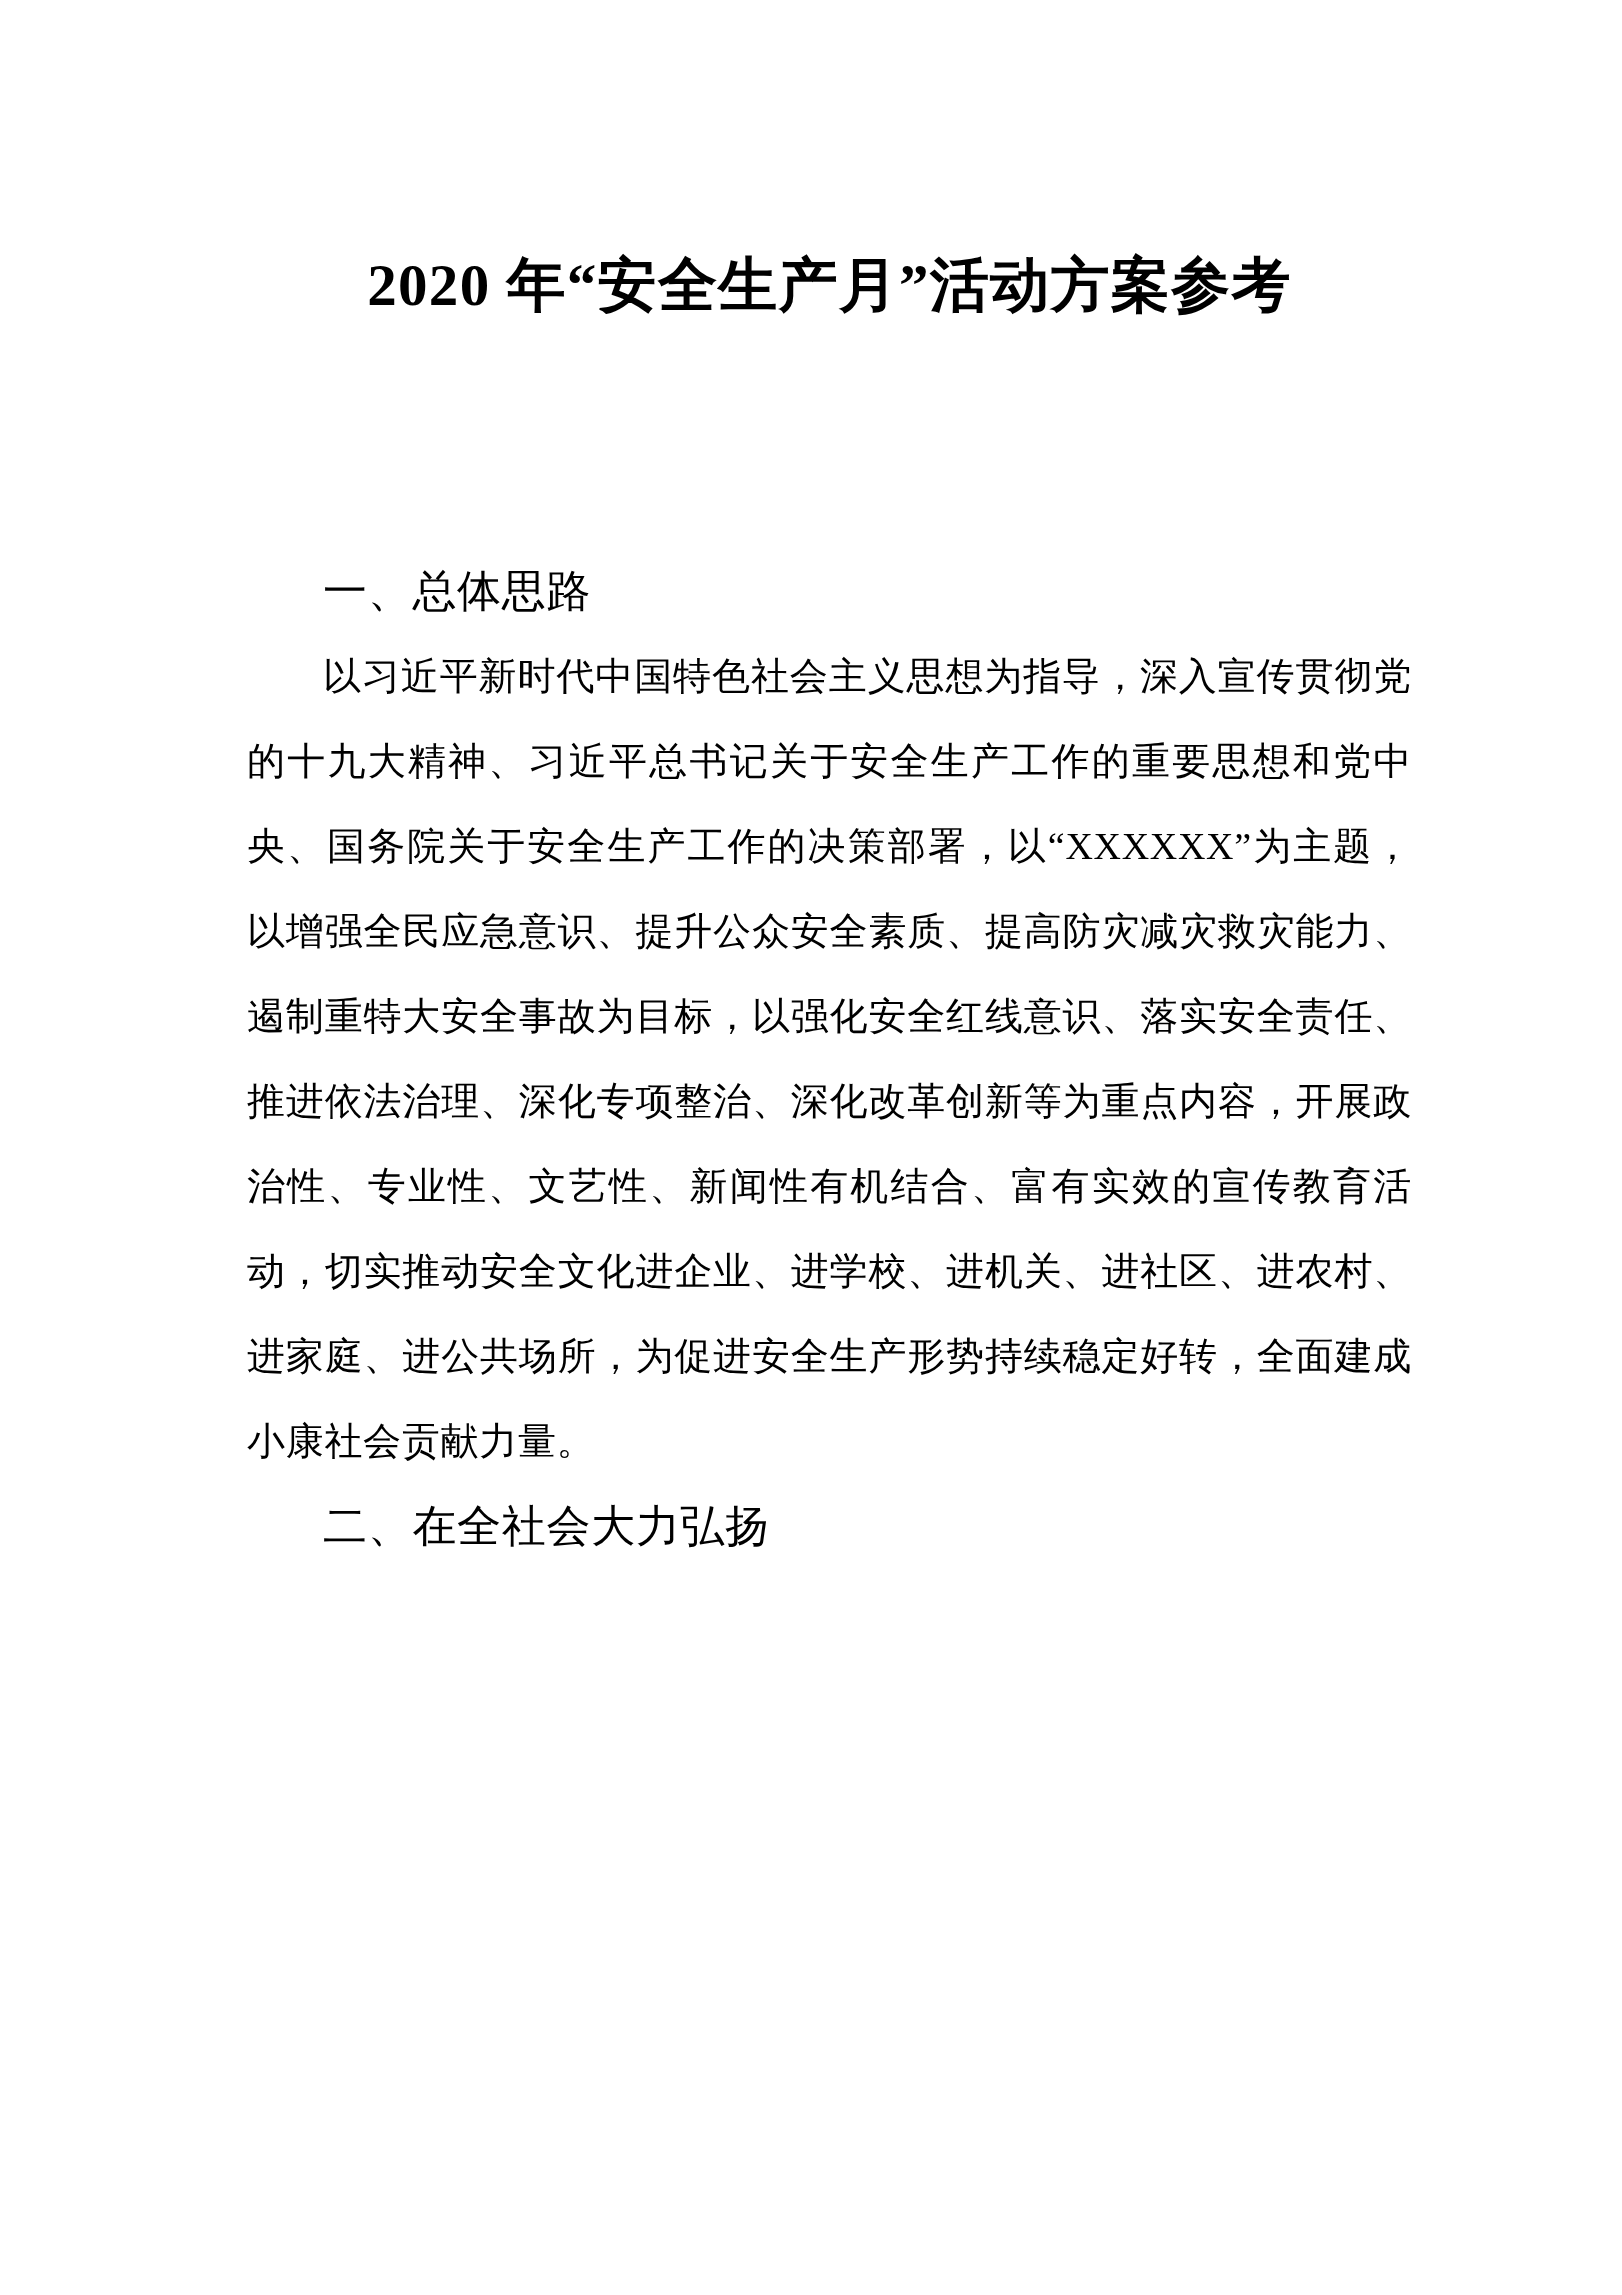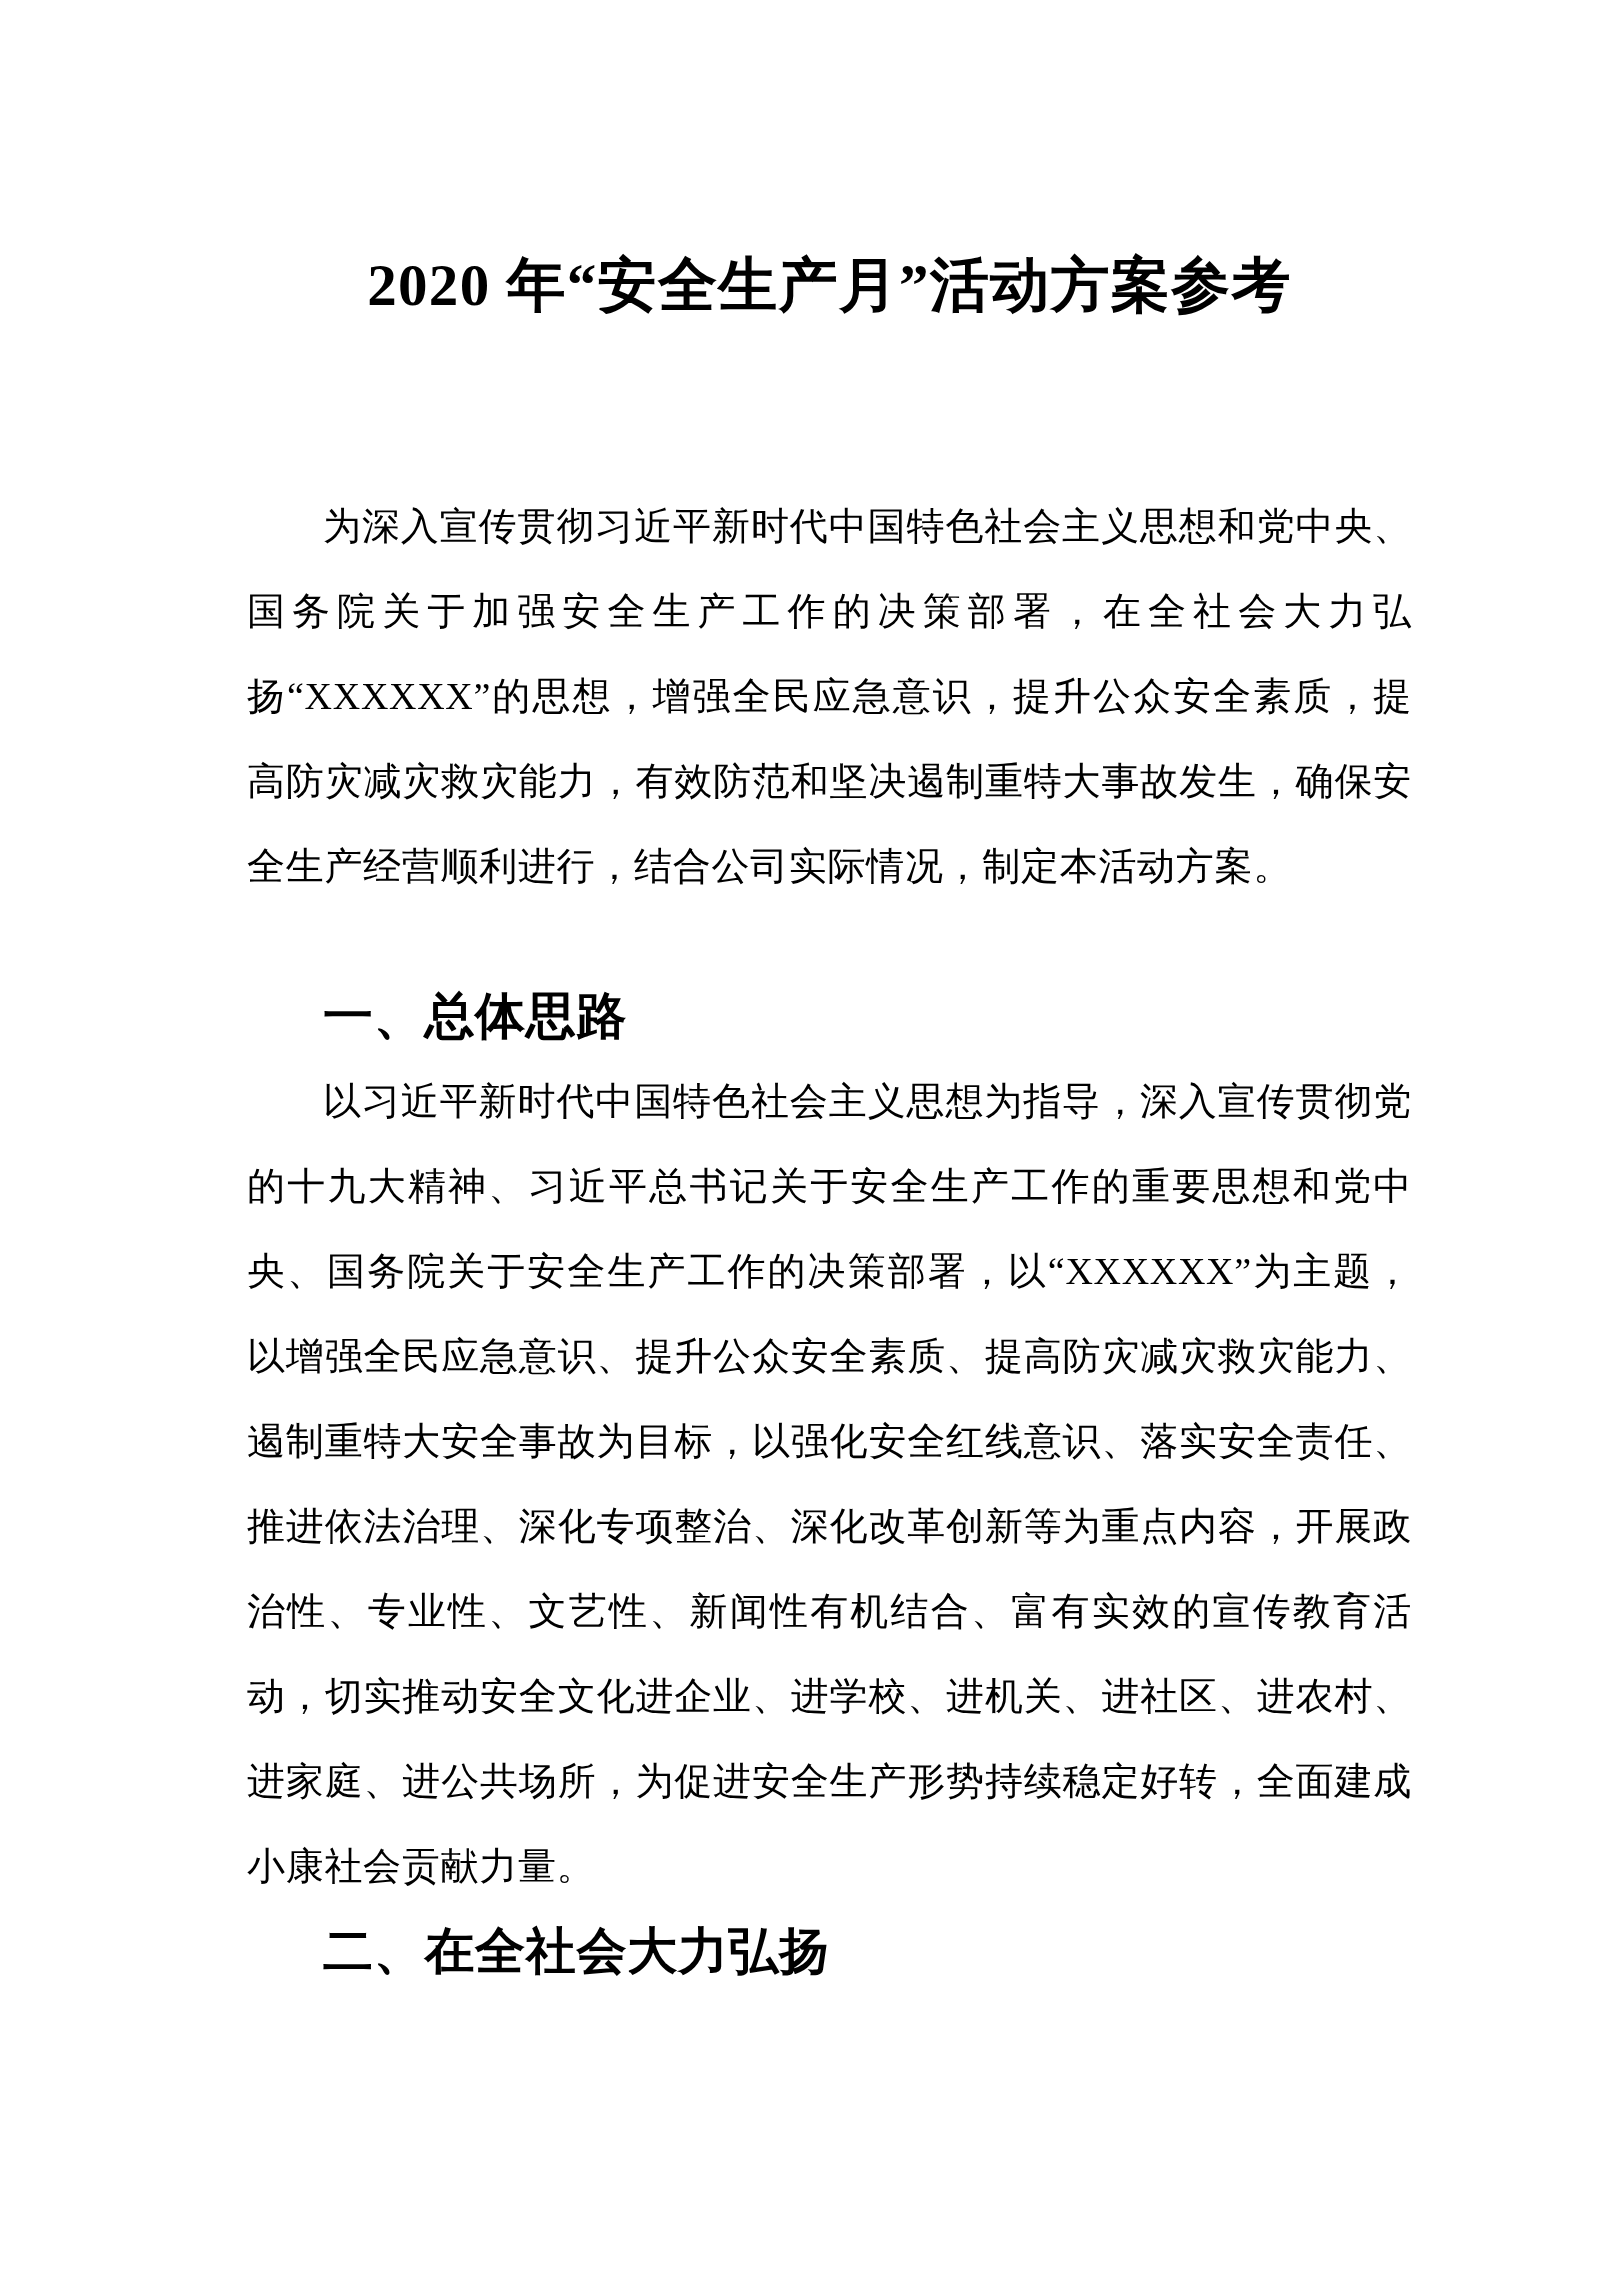--- a/index.html
+++ b/index.html
@@ -35,37 +35,35 @@
     margin: 0;
     font-size: 38px;
     line-height: 85px;
     text-indent: 76px;
     text-align: justify;
     letter-spacing: 0.7px;
     word-break: normal;
   }
   .heading {
     margin: 0;
-    font-size: 50px;
+    font-size: 44px;
     line-height: 85px;
     text-indent: 76px;
     text-align: left;
     letter-spacing: 0.7px;
-    font-weight: bold;
   }
   .spacer {
     height: 65px;
   }
 </style>
 </head>
 <body>
 
 <div class="page">
   <h1 class="doc-title">2020 年“安全生产月”活动方案参考</h1>
   <div class="doc-body">
-      <p class="para">为深入宣传贯彻习近平新时代中国特色社会主义思想和党中央、国务院关于加强安全生产工作的决策部署，在全社会大力弘扬“XXXXXX”的思想，增强全民应急意识，提升公众安全素质，提高防灾减灾救灾能力，有效防范和坚决遏制重特大事故发生，确保安全生产经营顺利进行，结合公司实际情况，制定本活动方案。</p>
       <div class="spacer"></div>
       <p class="heading">一、总体思路</p>
       <p class="para">以习近平新时代中国特色社会主义思想为指导，深入宣传贯彻党的十九大精神、习近平总书记关于安全生产工作的重要思想和党中央、国务院关于安全生产工作的决策部署，以“XXXXXX”为主题，以增强全民应急意识、提升公众安全素质、提高防灾减灾救灾能力、遏制重特大安全事故为目标，以强化安全红线意识、落实安全责任、推进依法治理、深化专项整治、深化改革创新等为重点内容，开展政治性、专业性、文艺性、新闻性有机结合、富有实效的宣传教育活动，切实推动安全文化进企业、进学校、进机关、进社区、进农村、进家庭、进公共场所，为促进安全生产形势持续稳定好转，全面建成小康社会贡献力量。</p>
       <p class="heading">二、在全社会大力弘扬</p>
     </div>
 </div>
 
 
 </body></html>

